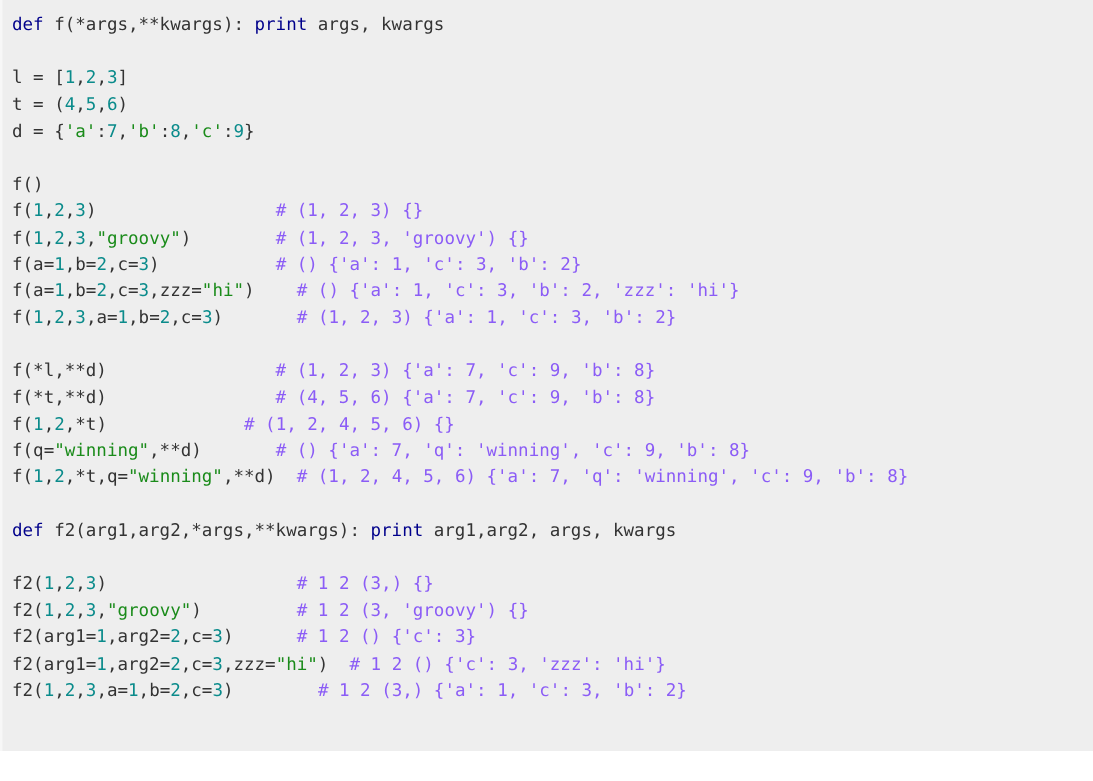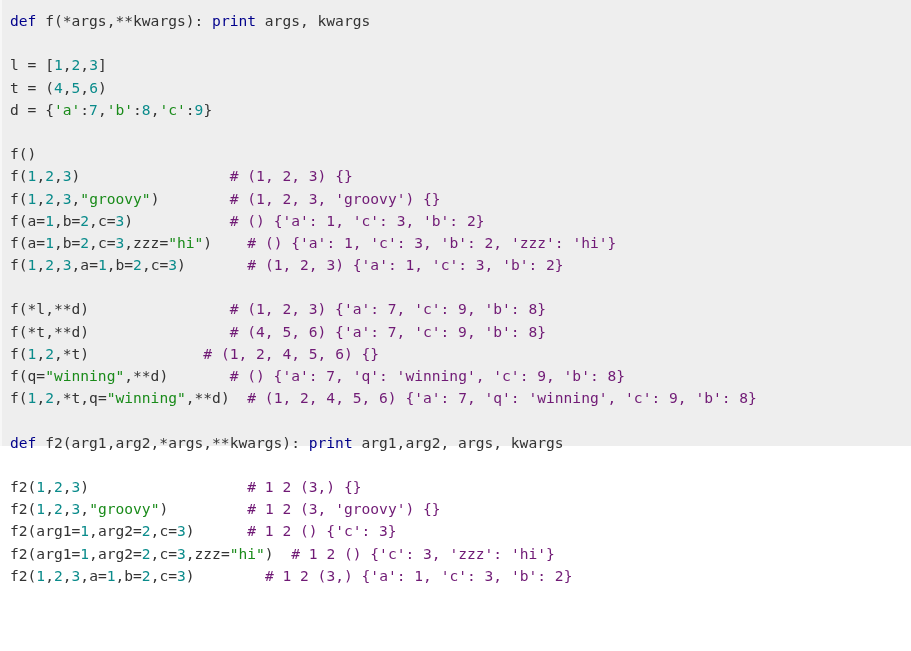--- a/index.html
+++ b/index.html
@@ -14,21 +14,21 @@
     height: 651px;
     background: #ffffff;
     overflow: hidden;
     font-family: "DejaVu Sans Mono", "Liberation Mono", monospace;
   }
   #code-surface {
     position: absolute;
     left: 0;
     top: 0;
     width: 911px;
-    height: 446px;
+    height: 626px;
     background: #eeeeee;
     box-sizing: border-box;
     border-left: 2px solid #f7f7f7;
   }
   #code-block {
     position: absolute;
     left: 8px;
     top: 10px;
     margin: 0;
     padding: 0;
@@ -42,21 +42,21 @@
   }
   #code-block .ln {
     display: block;
     height: 22.2px;
     white-space: pre;
   }
   
   .kw   { color: #00008b; }
   .num  { color: #0a8b8b; }
   .str  { color: #1a8b1a; }
-  .cmt  { color: #701a75; }
+  .cmt  { color: #8b5cf6; }
   .name { color: #333333; }
   #bottom-strip {
     position: absolute;
     left: 0;
     top: 626px;
     width: 911px;
     height: 25px;
     background: #ffffff;
   }
 </style>

